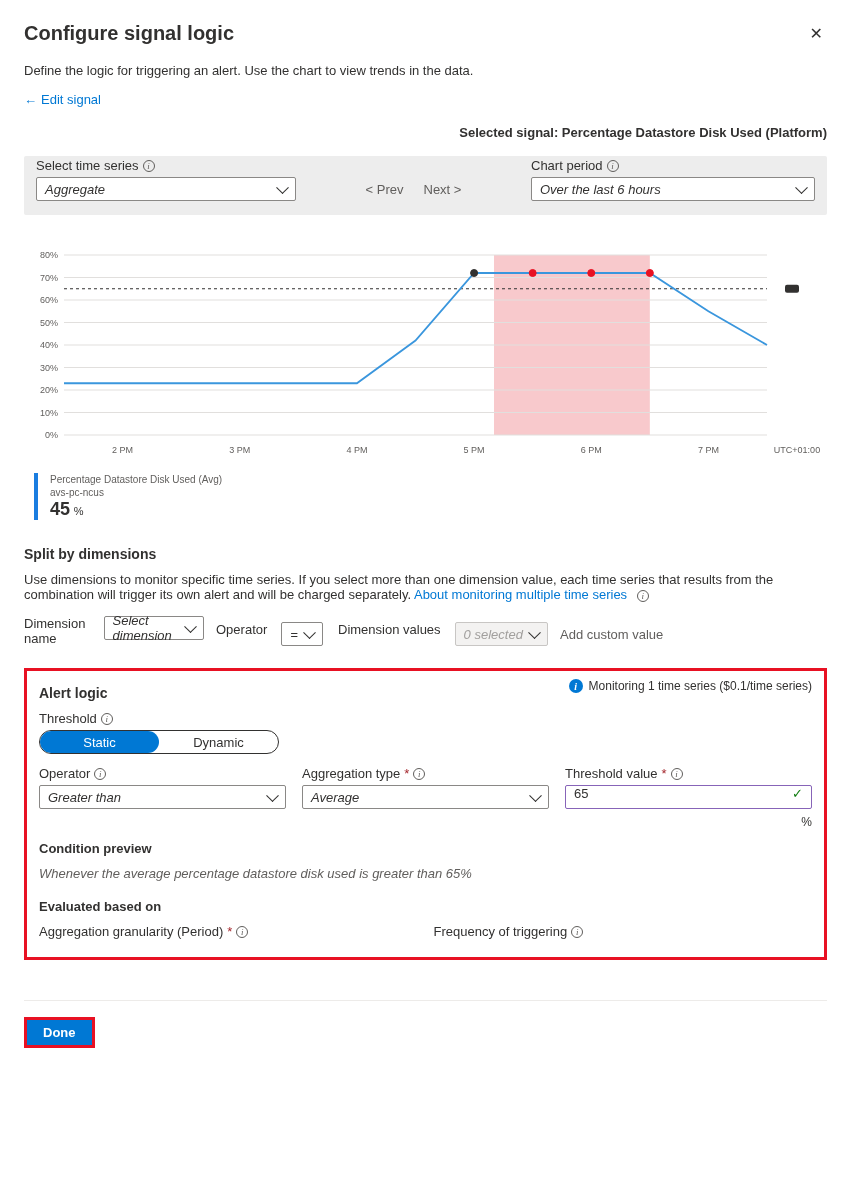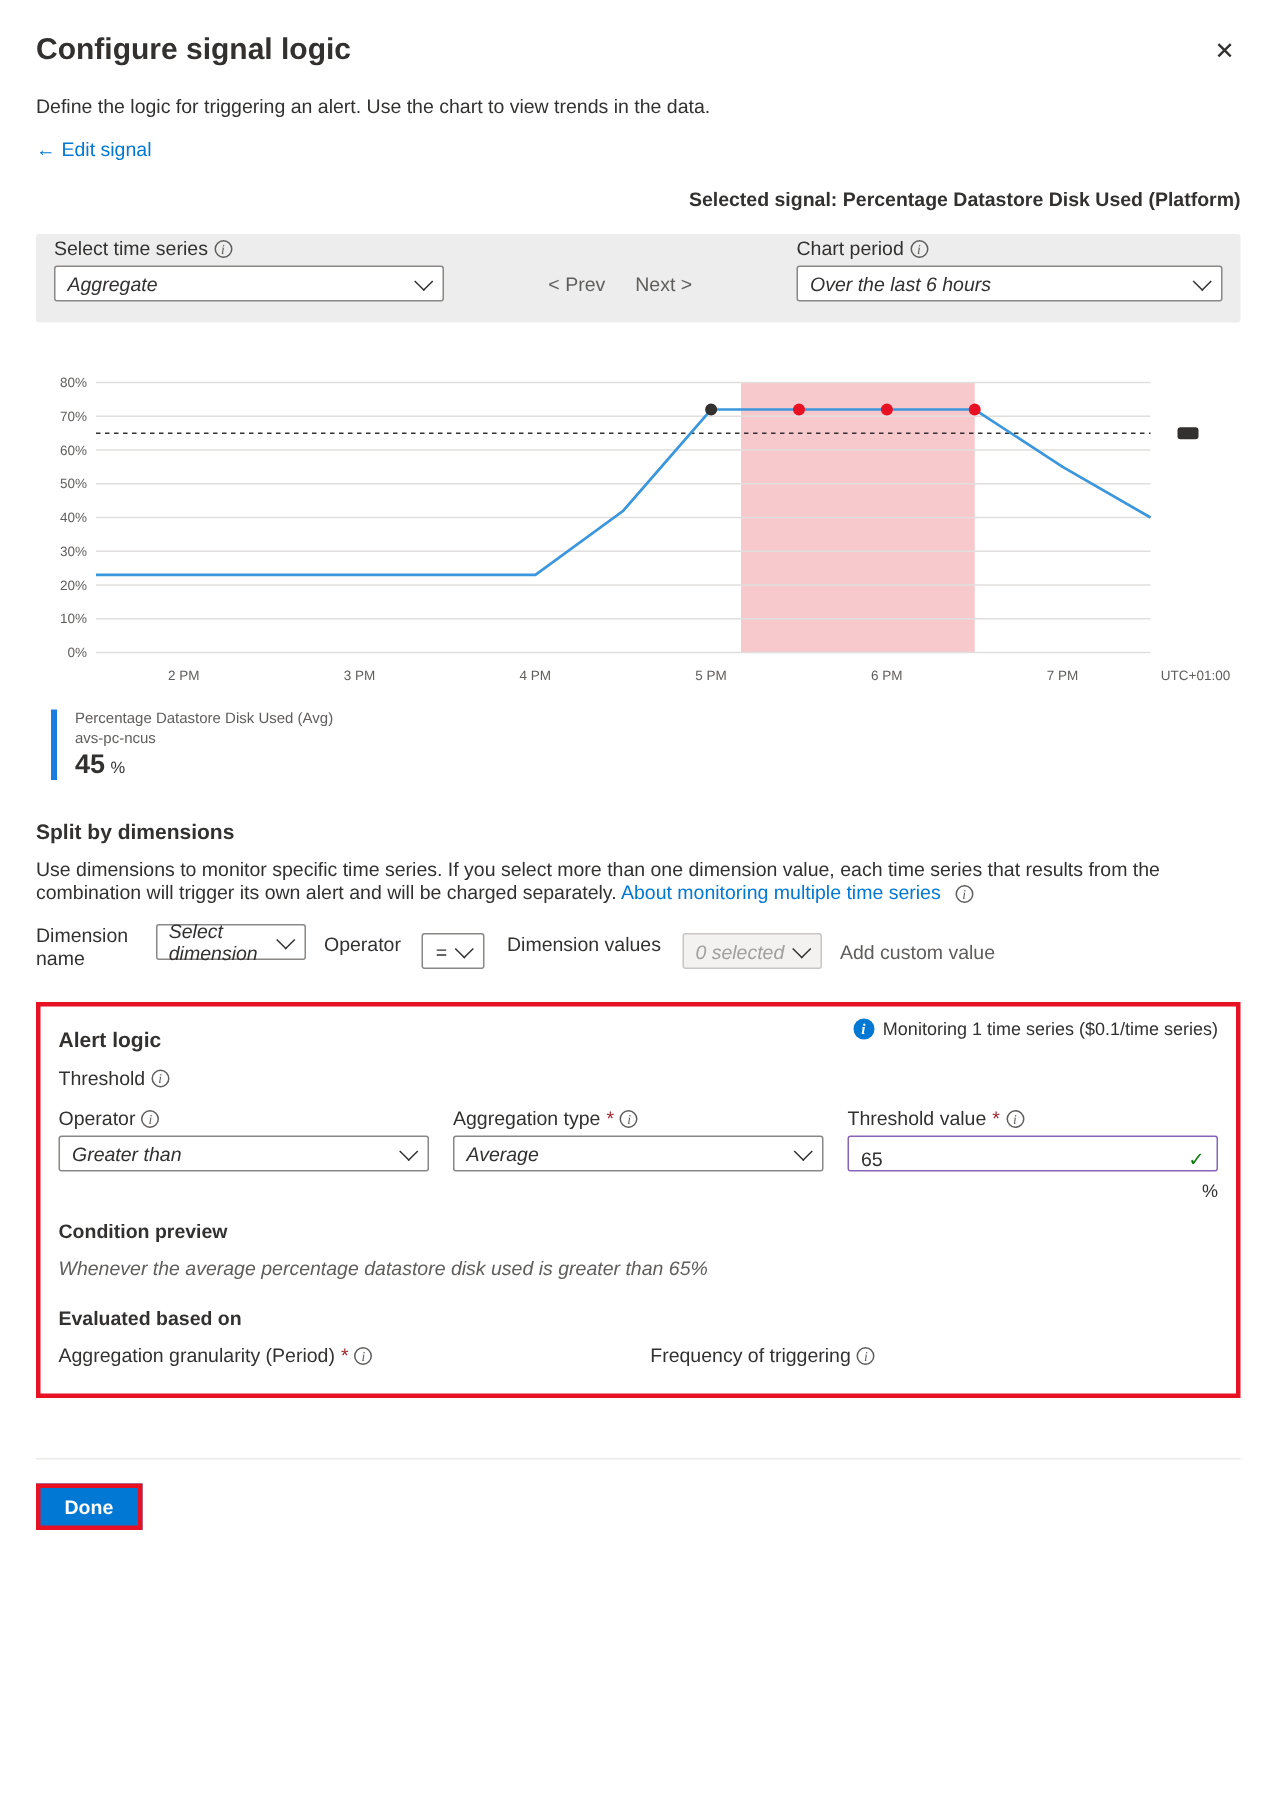--- a/index.html
+++ b/index.html
@@ -63,21 +63,21 @@
   }
   .field-row { display: flex; gap: 16px; margin-top: 6px; }
   .field { flex: 1; display: flex; flex-direction: column; gap: 4px; }
   .toggle-group { display: inline-flex; border: 1px solid #323130; border-radius: 14px; overflow: hidden; height: 24px; width: 240px; }
   .toggle-opt { flex: 1; display: flex; align-items: center; justify-content: center; font-size: 13px; cursor: pointer; }
   .toggle-active { background: #0078d4; color: #fff; border-radius: 14px; }
   .req { color: #a4262c; }
   .purple-select { border: 1px solid #8764b8; }
   .value-input {
     border: 1px solid #8764b8; border-radius: 2px; height: 24px; padding: 0 28px 0 8px;
-    display: flex; align-items: flex-end; position: relative; background: #fff;
+    display: flex; align-items: flex-start; position: relative; background: #fff;
   }
   .check-icon { position: absolute; right: 8px; color: #107c10; font-size: 13px; }
   .pct-under { text-align: right; font-size: 12px; color: #323130; margin-top: 2px; }
   .preview-text { font-style: italic; color: #605e5c; font-size: 13px; }
   .eval-row { display: flex; gap: 16px; margin-top: 6px; }
   .footer-hr { border: none; border-top: 1px solid #edebe9; margin: 40px 0 16px 0; }
   .done-btn {
     background: #0078d4; color: #fff; border: none; padding: 5px 16px; font-size: 13px;
     border: 3px solid #e81123; font-weight: 600; cursor: pointer;
   }
@@ -203,20 +203,24 @@
     <div class="monitoring-note">
       <span class="info-blue">i</span>
       <span>Monitoring 1 time series ($0.1/time series)</span>
     </div>
     <h2 style="margin-top:4px">Alert logic</h2>
 
     <div class="filter-label" style="margin-top:10px">
       <span>Threshold</span>
       <span class="info-icon">i</span>
     </div>
+    <div class="toggle-group" style="margin-top:4px">
+      <div class="toggle-opt toggle-active">Static</div>
+      <div class="toggle-opt">Dynamic</div>
+    </div>
 
     <div class="field-row" style="margin-top:12px">
       <div class="field">
         <div class="filter-label">
           <span>Operator</span>
           <span class="info-icon">i</span>
         </div>
         <div class="select">
             <span>Greater than</span>
           </div>

